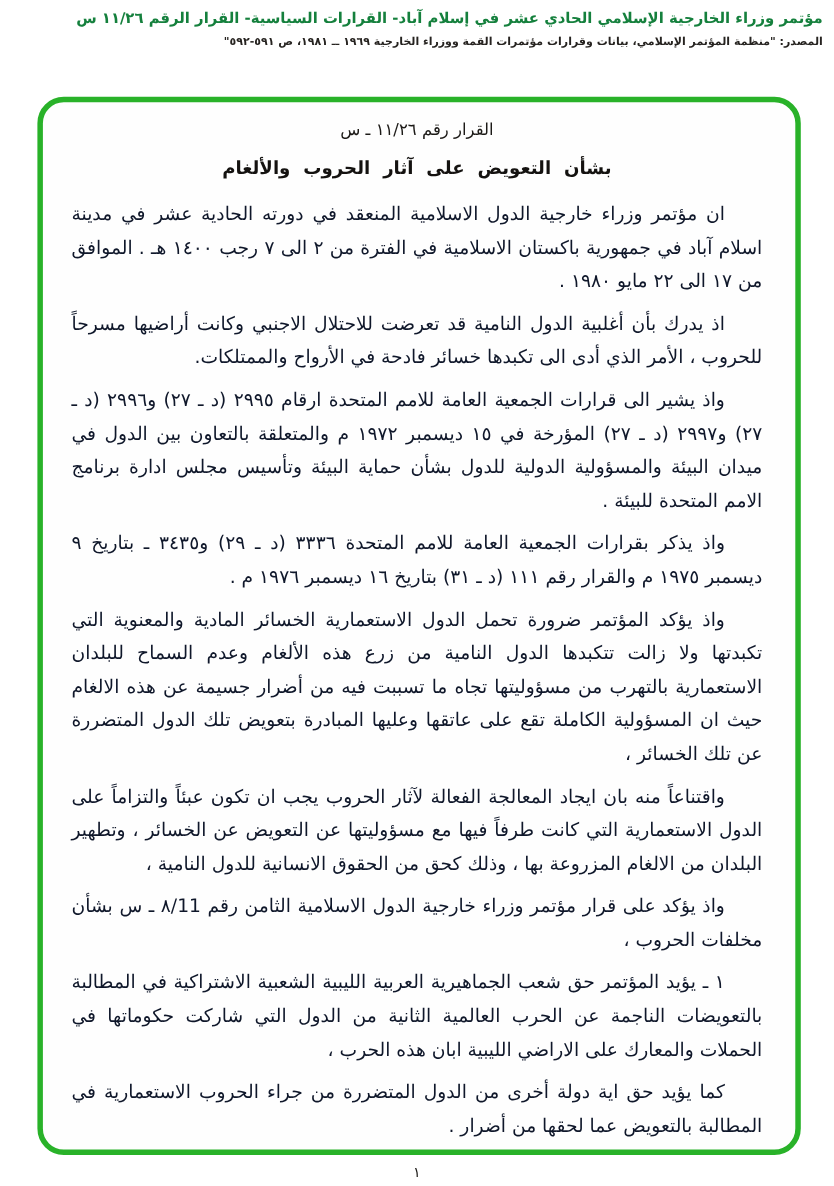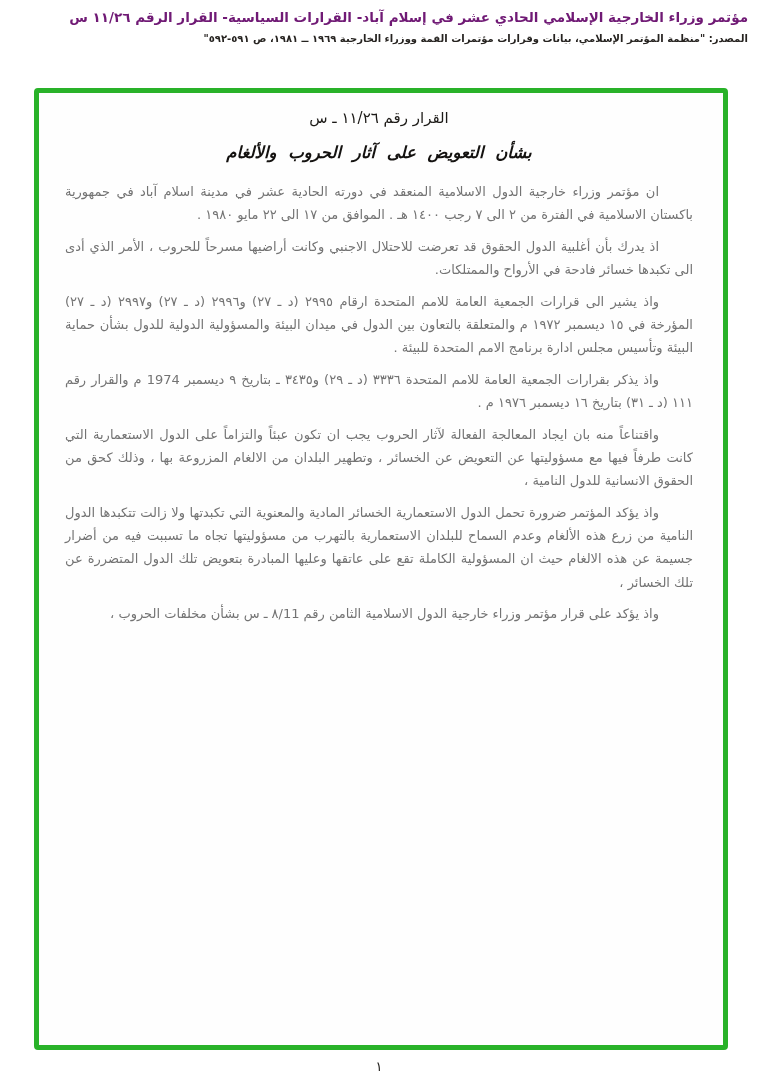--- a/index.html
+++ b/index.html
@@ -15,65 +15,64 @@
     position: absolute;
     top: 9px;
     left: 8px;
     right: 10px;
     direction: rtl;
     text-align: right;
   }
   .header-line1 {
     font-size: 13.5px;
     font-weight: 700;
-    color: #701a75;
+    color: #15803d;
   }
   .header-line2 {
     font-size: 10px;
     font-weight: 700;
     margin-top: 8px;
     color: #2a2username6;
     color: #262320;
   }
   .green-box {
     position: absolute;
     top: 88px;
     left: 34px;
     right: 30px;
     bottom: 28px;
     border: 5px solid #29b229;
-    border-radius: 4px;
+    border-radius: 24px;
     background: #fefefe;
     direction: rtl;
     padding: 16px 30px 8px 26px;
     overflow: hidden;
   }
   .res-no {
     text-align: center;
     font-size: 15px;
     font-weight: 400;
     margin-bottom: 16px;
     color: #1c1a17;
   }
   .res-title {
     text-align: center;
     font-size: 16.5px;
     font-weight: 700;
     word-spacing: 6px;
     margin-bottom: 18px;
     color: #141210;
-    font-style: italic;
   }
   .para {
-    font-size: 13px;
+    font-size: 17px;
     line-height: 1.8;
     text-align: justify;
     text-indent: 34px;
     margin-bottom: 8px;
-    color: #737373;
+    color: #0f172a;
   }
   .page-num {
     position: absolute;
     bottom: 4px;
     left: 0;
     right: 0;
     text-align: center;
     font-size: 13px;
     color: #1c1a17;
   }
@@ -84,21 +83,23 @@
 <div class="doc-header">
   <div class="header-line1">مؤتمر وزراء الخارجية الإسلامي الحادي عشر في إسلام آباد- القرارات السياسية- القرار الرقم ١١/٢٦ س</div>
   <div class="header-line2">المصدر: "منظمة المؤتمر الإسلامي، بيانات وقرارات مؤتمرات القمة ووزراء الخارجية ١٩٦٩ ــ ١٩٨١، ص ٥٩١-٥٩٢"</div>
 </div>
 
 <div class="green-box">
   <div class="res-no">القرار رقم ١١/٢٦ ـ س</div>
   <div class="res-title">بشأن التعويض على آثار الحروب والألغام</div>
 
   <p class="para">ان مؤتمر وزراء خارجية الدول الاسلامية المنعقد في دورته الحادية عشر في مدينة اسلام آباد في جمهورية باكستان الاسلامية في الفترة من ٢ الى ٧ رجب ١٤٠٠ هـ . الموافق من ١٧ الى ٢٢ مايو ١٩٨٠ .</p>
-  <p class="para">اذ يدرك بأن أغلبية الدول الحقوق قد تعرضت للاحتلال الاجنبي وكانت أراضيها مسرحاً للحروب ، الأمر الذي أدى الى تكبدها خسائر فادحة في الأرواح والممتلكات.</p>
+  <p class="para">اذ يدرك بأن أغلبية الدول النامية قد تعرضت للاحتلال الاجنبي وكانت أراضيها مسرحاً للحروب ، الأمر الذي أدى الى تكبدها خسائر فادحة في الأرواح والممتلكات.</p>
   <p class="para">واذ يشير الى قرارات الجمعية العامة للامم المتحدة ارقام ٢٩٩٥ (د ـ ٢٧) و٢٩٩٦ (د ـ ٢٧) و٢٩٩٧ (د ـ ٢٧) المؤرخة في ١٥ ديسمبر ١٩٧٢ م والمتعلقة بالتعاون بين الدول في ميدان البيئة والمسؤولية الدولية للدول بشأن حماية البيئة وتأسيس مجلس ادارة برنامج الامم المتحدة للبيئة .</p>
-  <p class="para">واذ يذكر بقرارات الجمعية العامة للامم المتحدة ٣٣٣٦ (د ـ ٢٩) و٣٤٣٥ ـ بتاريخ ٩ ديسمبر 1974 م والقرار رقم ١١١ (د ـ ٣١) بتاريخ ١٦ ديسمبر ١٩٧٦ م .</p>
+  <p class="para">واذ يذكر بقرارات الجمعية العامة للامم المتحدة ٣٣٣٦ (د ـ ٢٩) و٣٤٣٥ ـ بتاريخ ٩ ديسمبر ١٩٧٥ م والقرار رقم ١١١ (د ـ ٣١) بتاريخ ١٦ ديسمبر ١٩٧٦ م .</p>
+  <p class="para">واذ يؤكد المؤتمر ضرورة تحمل الدول الاستعمارية الخسائر المادية والمعنوية التي تكبدتها ولا زالت تتكبدها الدول النامية من زرع هذه الألغام وعدم السماح للبلدان الاستعمارية بالتهرب من مسؤوليتها تجاه ما تسببت فيه من أضرار جسيمة عن هذه الالغام حيث ان المسؤولية الكاملة تقع على عاتقها وعليها المبادرة بتعويض تلك الدول المتضررة عن تلك الخسائر ،</p>
   <p class="para">واقتناعاً منه بان ايجاد المعالجة الفعالة لآثار الحروب يجب ان تكون عبئاً والتزاماً على الدول الاستعمارية التي كانت طرفاً فيها مع مسؤوليتها عن التعويض عن الخسائر ، وتطهير البلدان من الالغام المزروعة بها ، وذلك كحق من الحقوق الانسانية للدول النامية ،</p>
-  <p class="para">واذ يؤكد المؤتمر ضرورة تحمل الدول الاستعمارية الخسائر المادية والمعنوية التي تكبدتها ولا زالت تتكبدها الدول النامية من زرع هذه الألغام وعدم السماح للبلدان الاستعمارية بالتهرب من مسؤوليتها تجاه ما تسببت فيه من أضرار جسيمة عن هذه الالغام حيث ان المسؤولية الكاملة تقع على عاتقها وعليها المبادرة بتعويض تلك الدول المتضررة عن تلك الخسائر ،</p>
   <p class="para">واذ يؤكد على قرار مؤتمر وزراء خارجية الدول الاسلامية الثامن رقم ٨/11 ـ س بشأن مخلفات الحروب ،</p>
+  <p class="para">١ ـ يؤيد المؤتمر حق شعب الجماهيرية العربية الليبية الشعبية الاشتراكية في المطالبة بالتعويضات الناجمة عن الحرب العالمية الثانية من الدول التي شاركت حكوماتها في الحملات والمعارك على الاراضي الليبية ابان هذه الحرب ،</p>
+  <p class="para">كما يؤيد حق اية دولة أخرى من الدول المتضررة من جراء الحروب الاستعمارية في المطالبة بالتعويض عما لحقها من أضرار .</p>
 </div>
 
 <div class="page-num">١</div>
 
 </body></html>

